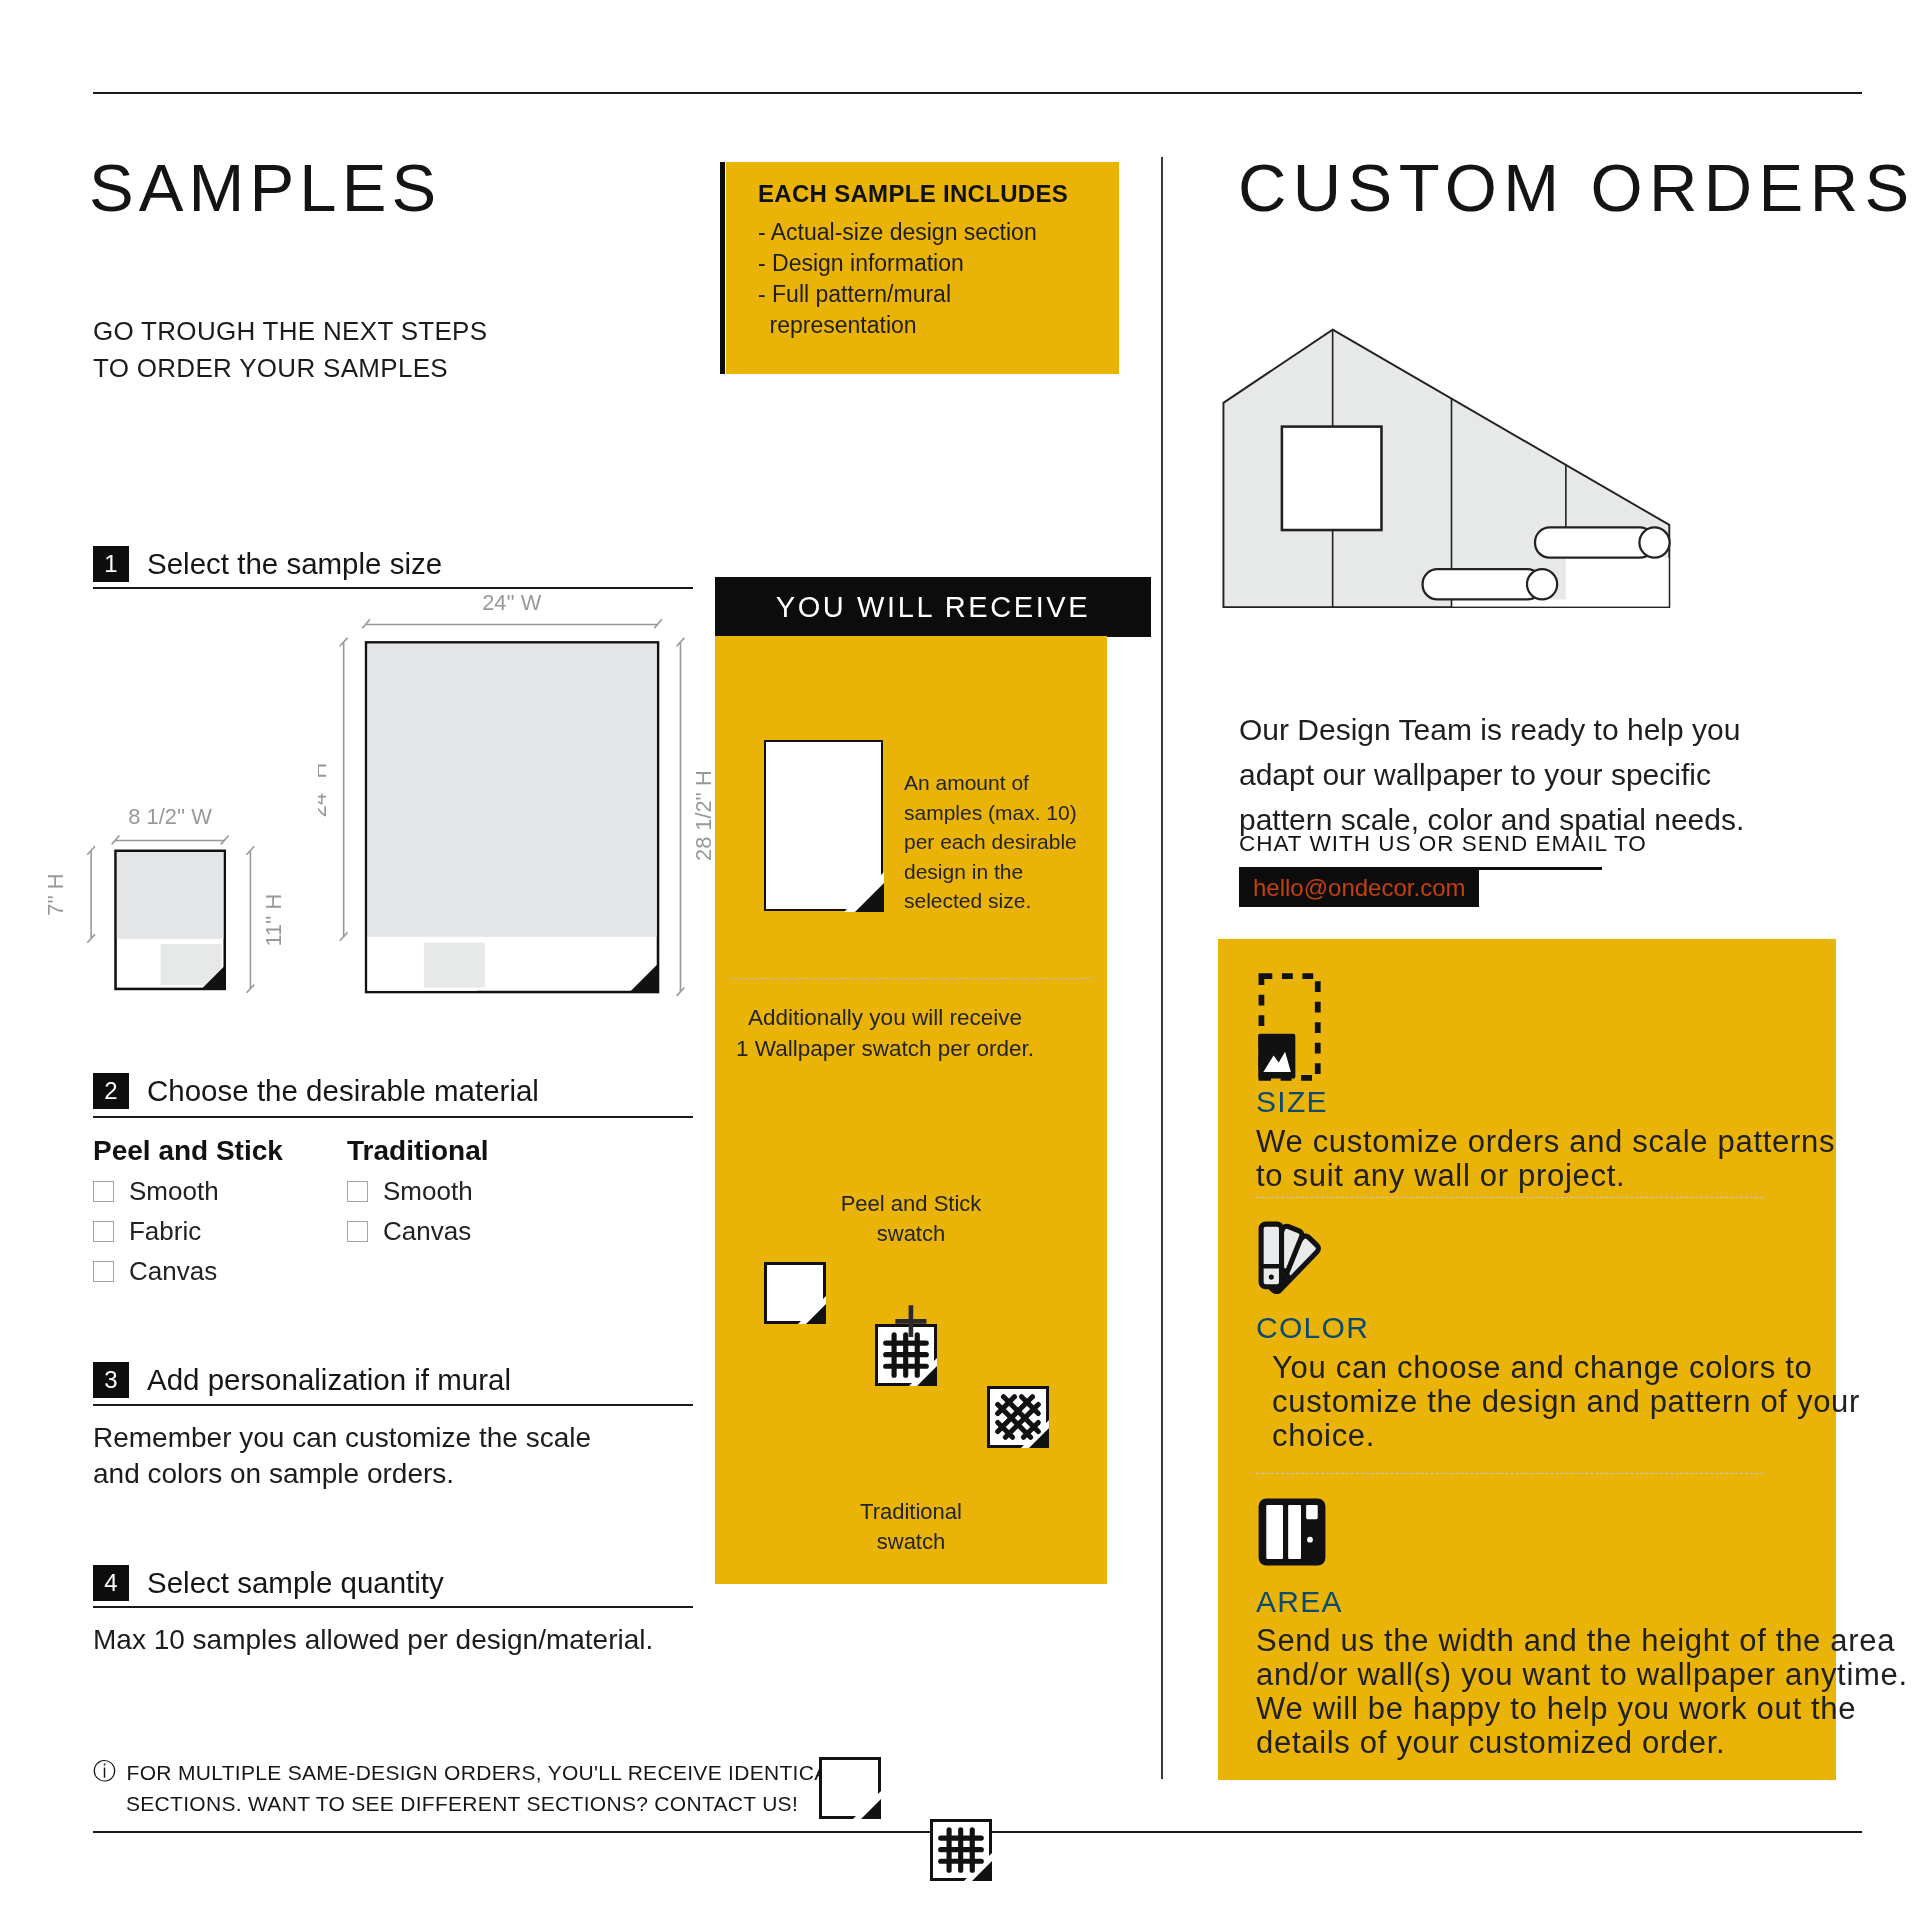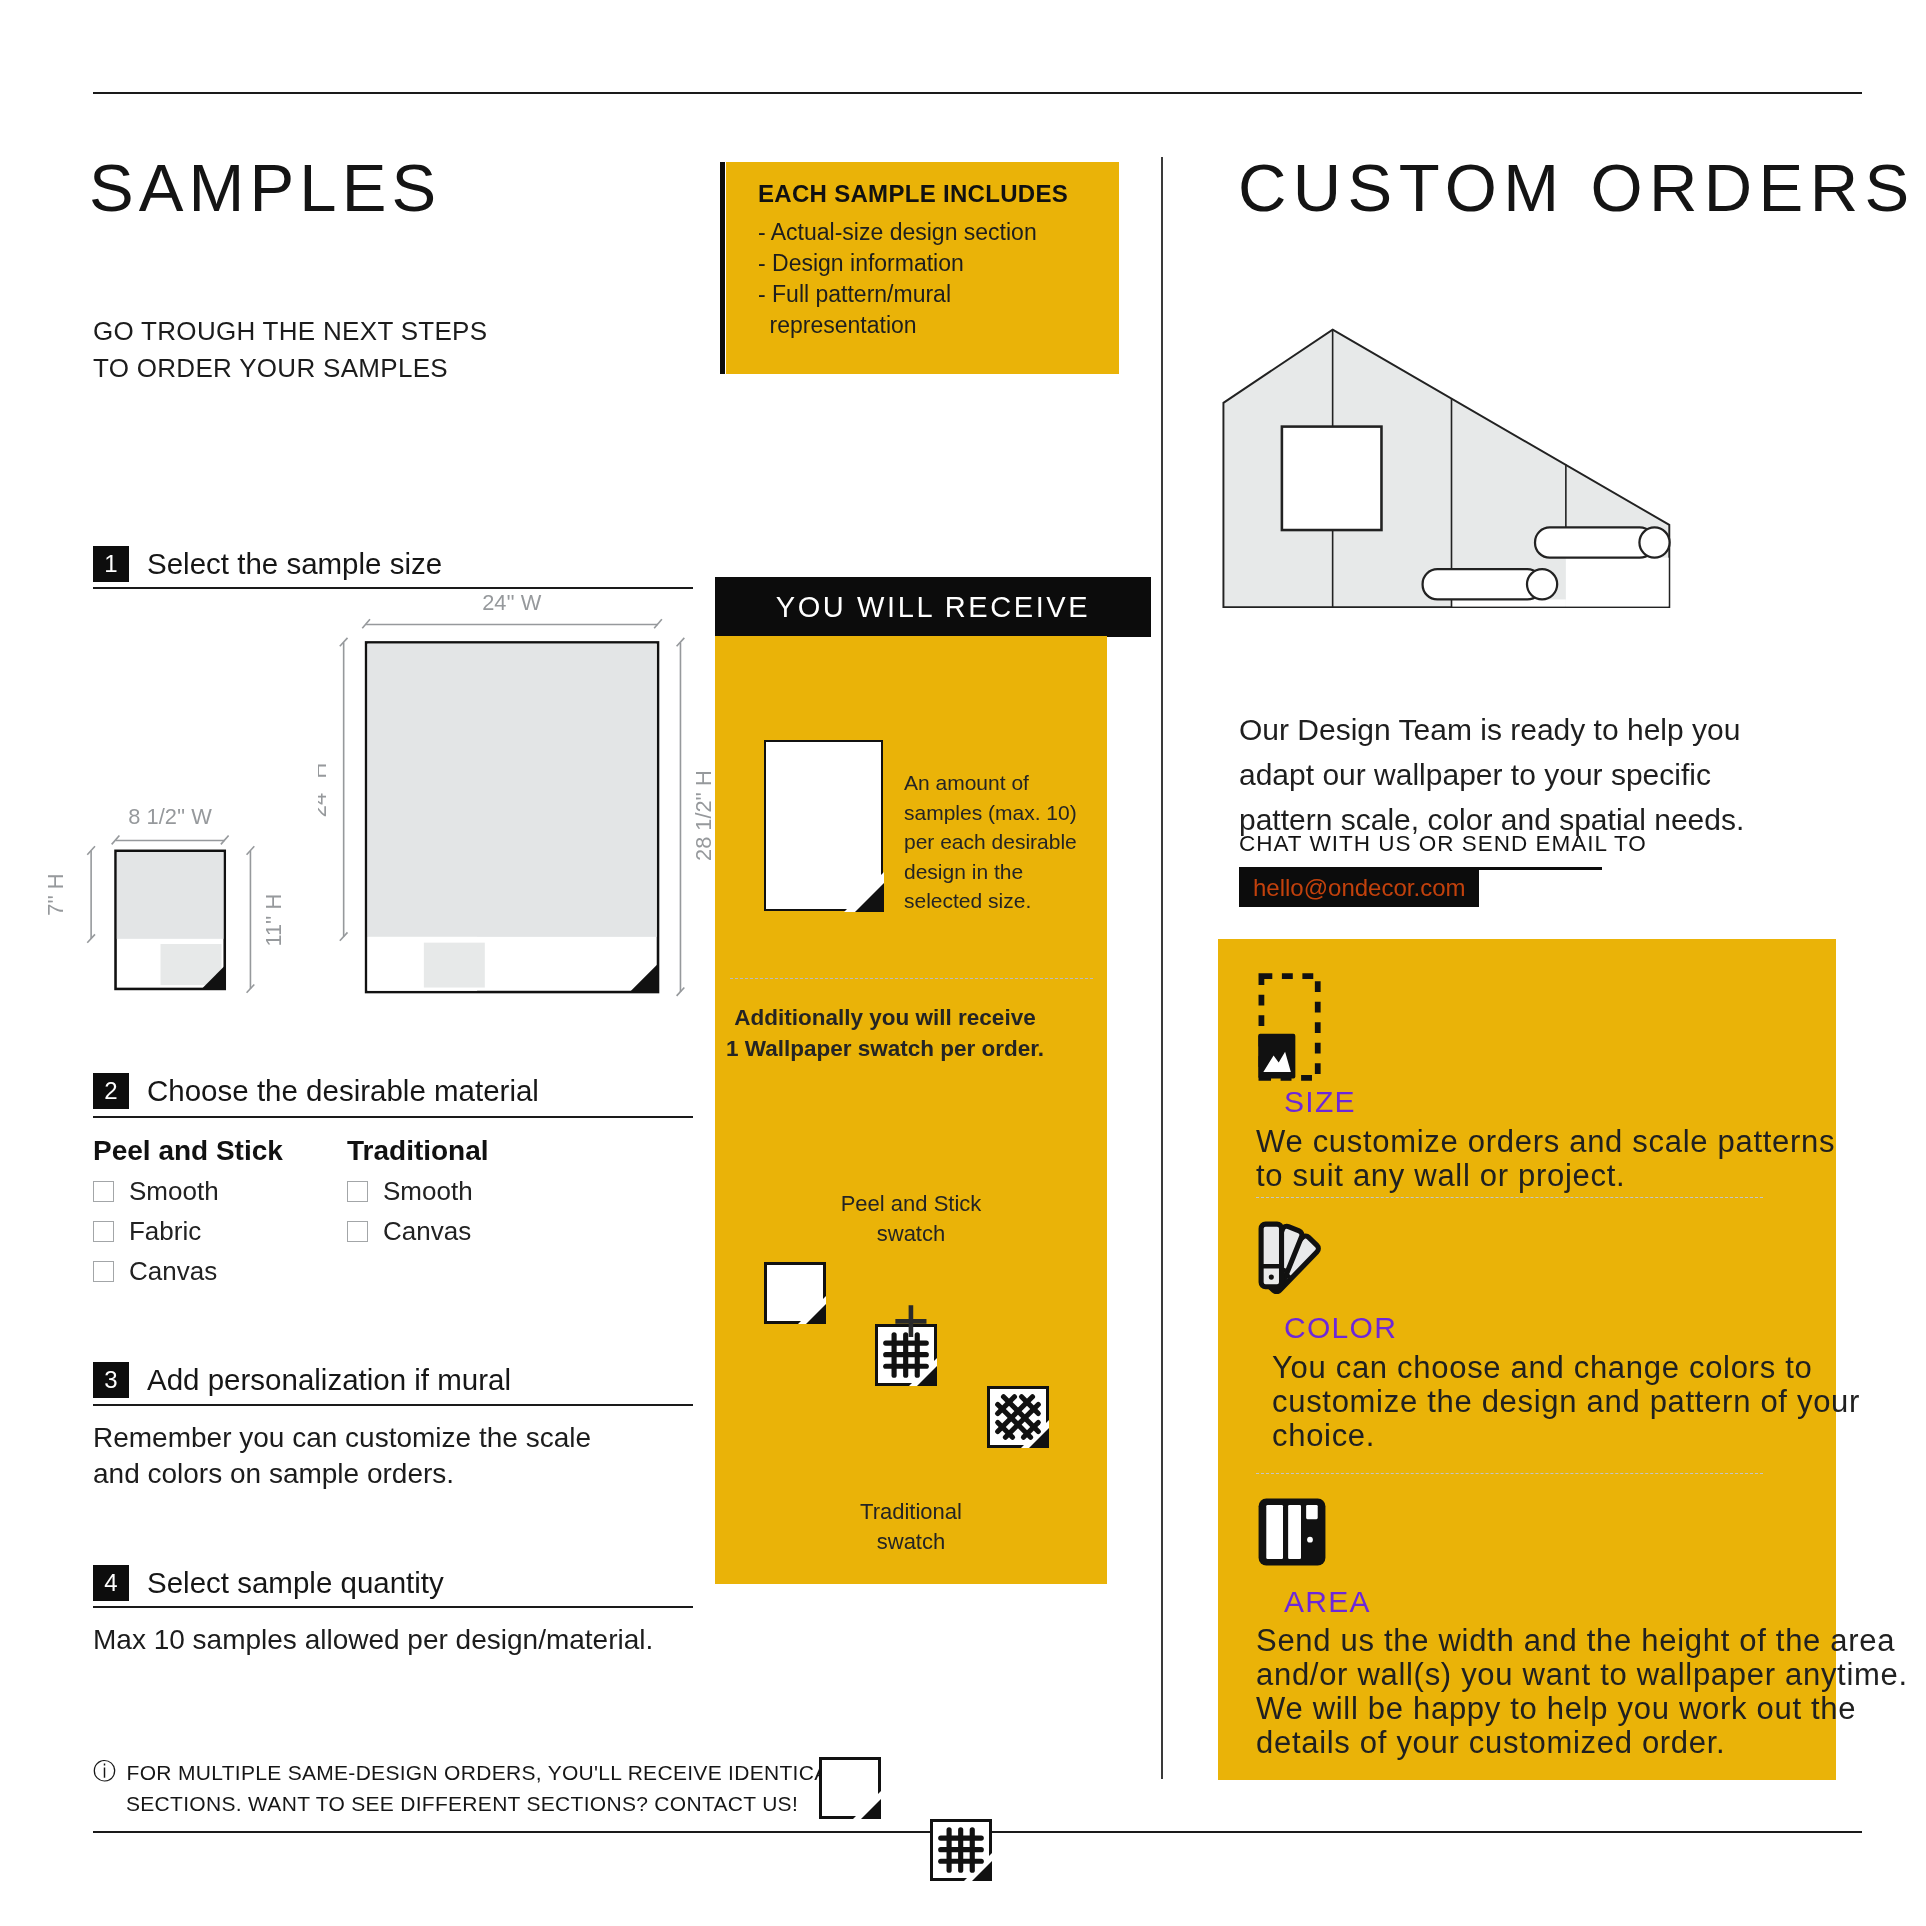--- a/index.html
+++ b/index.html
@@ -20,21 +20,21 @@
   .gray-panel{background:#eab308;}
   .banner{background:#0c0c0c;color:#fff;font-size:29px;letter-spacing:2.6px;display:flex;align-items:center;justify-content:center;}
   .mid-text{font-size:21px;line-height:29.5px;color:#242424;}
   .center-text{text-align:center;}
   .swatch{position:relative;background:#fff;border:3.2px solid #111;box-sizing:border-box;}
   .swatch::before{content:"";position:absolute;right:-3.2px;bottom:-3.2px;width:0;height:0;border-style:solid;border-width:0 0 28px 28px;border-color:transparent transparent #fff transparent;}
   .swatch::after{content:"";position:absolute;right:-3.2px;bottom:-3.2px;width:0;height:0;border-style:solid;border-width:0 0 20.5px 20.5px;border-color:transparent transparent #111 transparent;}
   .paper::before{border-width:0 0 40px 40px;}
   .paper::after{border-width:0 0 29.5px 29.5px;}
   .dashed{border-top:1.3px dashed #b9bcbd;height:0;}
-  .card-head{font-size:30px;letter-spacing:1.3px;color:#6d28d9;margin-left:28px;}
+  .card-head{font-size:30px;letter-spacing:1.3px;color:#0c4a6e;}
   .card-body{font-size:31px;line-height:34px;letter-spacing:0.7px;color:#202020;}
   .chat{font-size:22.5px;letter-spacing:1px;color:#141414;}
   .email{background:#0c0c0c;color:#c2410c;font-size:24px;padding:5.1px 14px;display:inline-block;}
   .dim-label{fill:#96999c;font-size:34px;font-family:"Liberation Sans",sans-serif;}
   svg text{font-family:"Liberation Sans",sans-serif;}
 </style>
 </head>
 <body>
 
 <div class="abs rule" style="left:93px;top:92px;width:1769px;height:1.9px;"></div>
@@ -165,21 +165,21 @@
 </div>
 
 <div class="abs banner" style="left:715px;top:577px;width:436px;height:60px;">YOU WILL RECEIVE</div>
 <div class="abs gray-panel" style="left:715px;top:636px;width:392px;height:948px;"></div>
 
 <div class="abs swatch paper" style="left:764px;top:740px;width:119px;height:171px;border-width:2.6px;"></div>
 <div class="abs mid-text" style="left:904px;top:768px;width:200px;">An amount of samples (max. 10) per each desirable design in the selected size.</div>
 
 <div class="abs dashed" style="left:730px;top:978px;width:363px;"></div>
 
-<div class="abs mid-text center-text" style="left:715px;top:1002px;width:340px;font-size:22.5px;line-height:31px;font-weight:bold;">
+<div class="abs mid-text center-text" style="left:715px;top:1002px;width:340px;font-size:22.5px;line-height:31px;">
   <div>Additionally you will receive</div>
   <div>1 Wallpaper swatch per order.</div>
 </div>
 
 <div class="abs swatch" style="left:764px;top:1091px;width:62px;height:62px;"></div>
 <div class="abs swatch" style="left:875px;top:1091px;width:62px;height:62px;">
   <svg width="56" height="56" viewBox="0 0 87 87" style="position:absolute;left:0;top:0;">
     <g stroke="#111" stroke-width="8" stroke-linecap="round">
       <line x1="25" y1="12" x2="25" y2="75"></line>
         <line x1="43" y1="12" x2="43" y2="75"></line>

